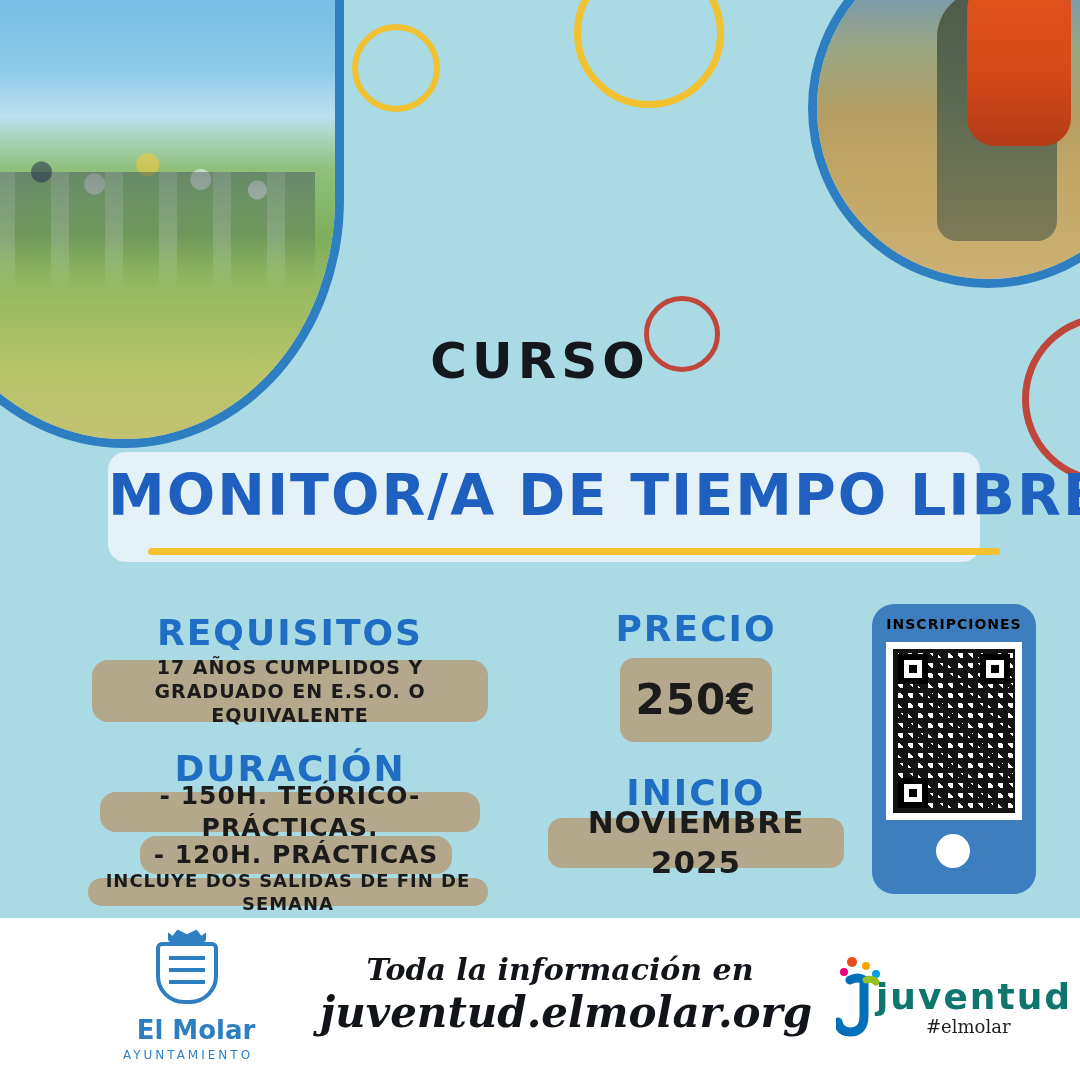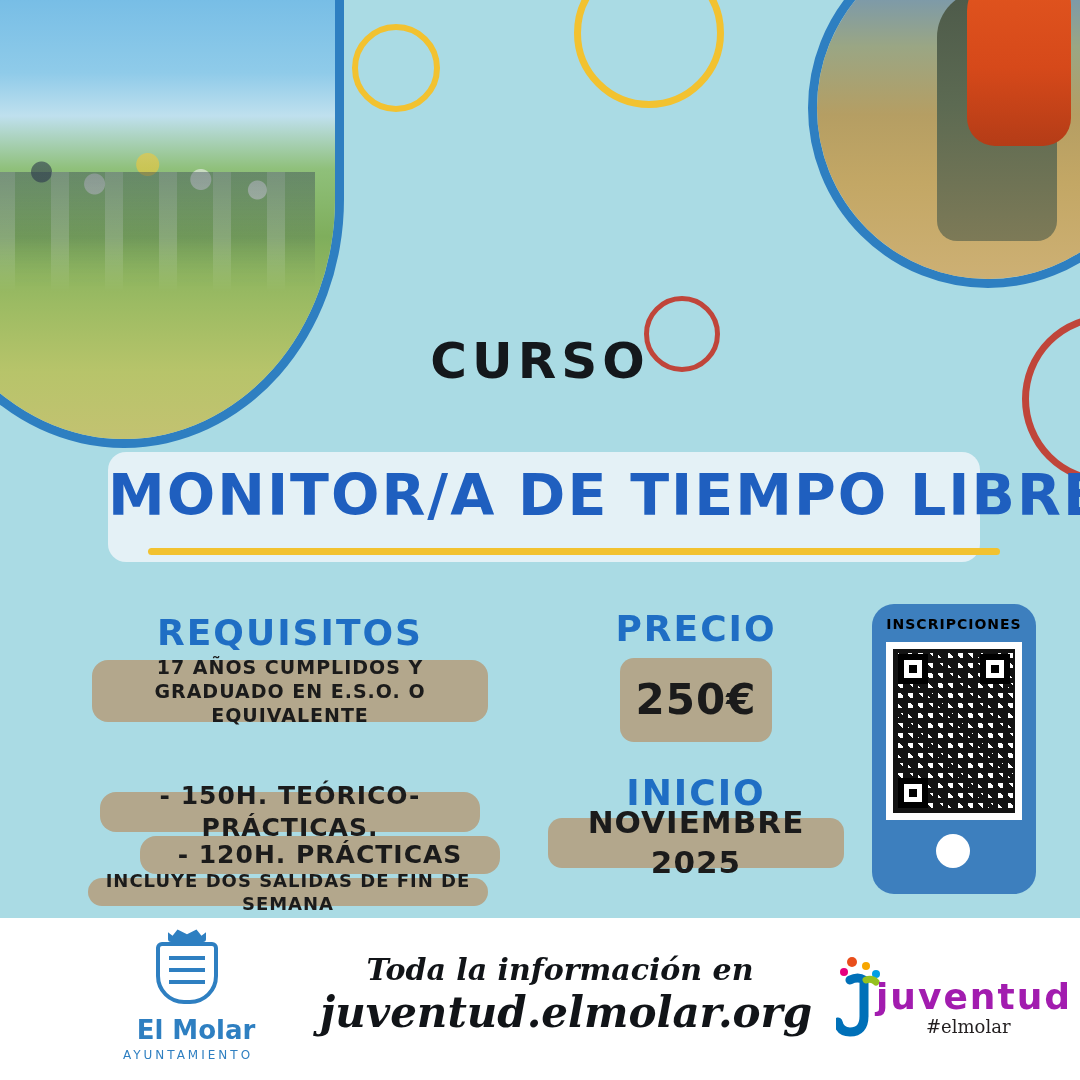--- a/index.html
+++ b/index.html
@@ -201,21 +201,21 @@
   #requisitos-box {
     left: 92px; top: 660px; width: 396px; height: 62px;
     font-size: 19px; padding: 0 10px;
   }
 
   #duracion-title { left: 60px; top: 748px; width: 460px; }
   #duracion-box-1 {
     left: 100px; top: 792px; width: 380px; height: 40px; font-size: 25px;
   }
   #duracion-box-2 {
-    left: 140px; top: 836px; width: 360px; height: 38px; font-size: 25px;
+    left: 140px; top: 836px; width: 312px; height: 38px; font-size: 25px;
   }
   #duracion-box-3 {
     left: 88px; top: 878px; width: 400px; height: 28px; font-size: 18px;
   }
 
   #precio-title { left: 546px; top: 608px; width: 300px; }
   #precio-box {
     left: 620px; top: 658px; width: 152px; height: 84px;
     font-size: 42px; border-radius: 14px;
   }
@@ -363,21 +363,21 @@
     left: 830px; top: 940px;
     width: 210px; height: 110px;
   }
   .juventud-word {
     position: absolute;
     left: 46px; top: 36px;
     font-family: "DejaVu Sans", sans-serif;
     font-weight: 700;
     font-size: 36px;
     letter-spacing: 2px;
-    color: #a21caf;
+    color: #0f766e;
   }
   .juventud-tag {
     position: absolute;
     left: 96px; top: 76px;
     font-family: "DejaVu Serif", serif;
     font-size: 18px;
     color: #231f20;
   }
   .juventud-j {
     position: absolute;
@@ -403,20 +403,21 @@
   </div>
 
   <div class="curso">CURSO</div>
   <div class="title-plate"></div>
   <div class="title-text">MONITOR/A DE TIEMPO LIBRE</div>
   <div class="title-underline"></div>
 
   <div class="sec-heading" id="requisitos-title">REQUISITOS</div>
   <div class="tan-box" id="requisitos-box">17 AÑOS CUMPLIDOS Y GRADUADO EN E.S.O. O EQUIVALENTE</div>
 
+  <div class="sec-heading" id="duracion-title">DURACIÓN</div>
   <div class="tan-box" id="duracion-box-1">- 150H. TEÓRICO-PRÁCTICAS.</div>
   <div class="tan-box" id="duracion-box-2">- 120H. PRÁCTICAS</div>
   <div class="tan-box" id="duracion-box-3">INCLUYE DOS SALIDAS DE FIN DE SEMANA</div>
 
   <div class="sec-heading" id="precio-title">PRECIO</div>
   <div class="tan-box" id="precio-box">250€</div>
 
   <div class="sec-heading" id="inicio-title">INICIO</div>
   <div class="tan-box" id="inicio-box">NOVIEMBRE 2025</div>
 

